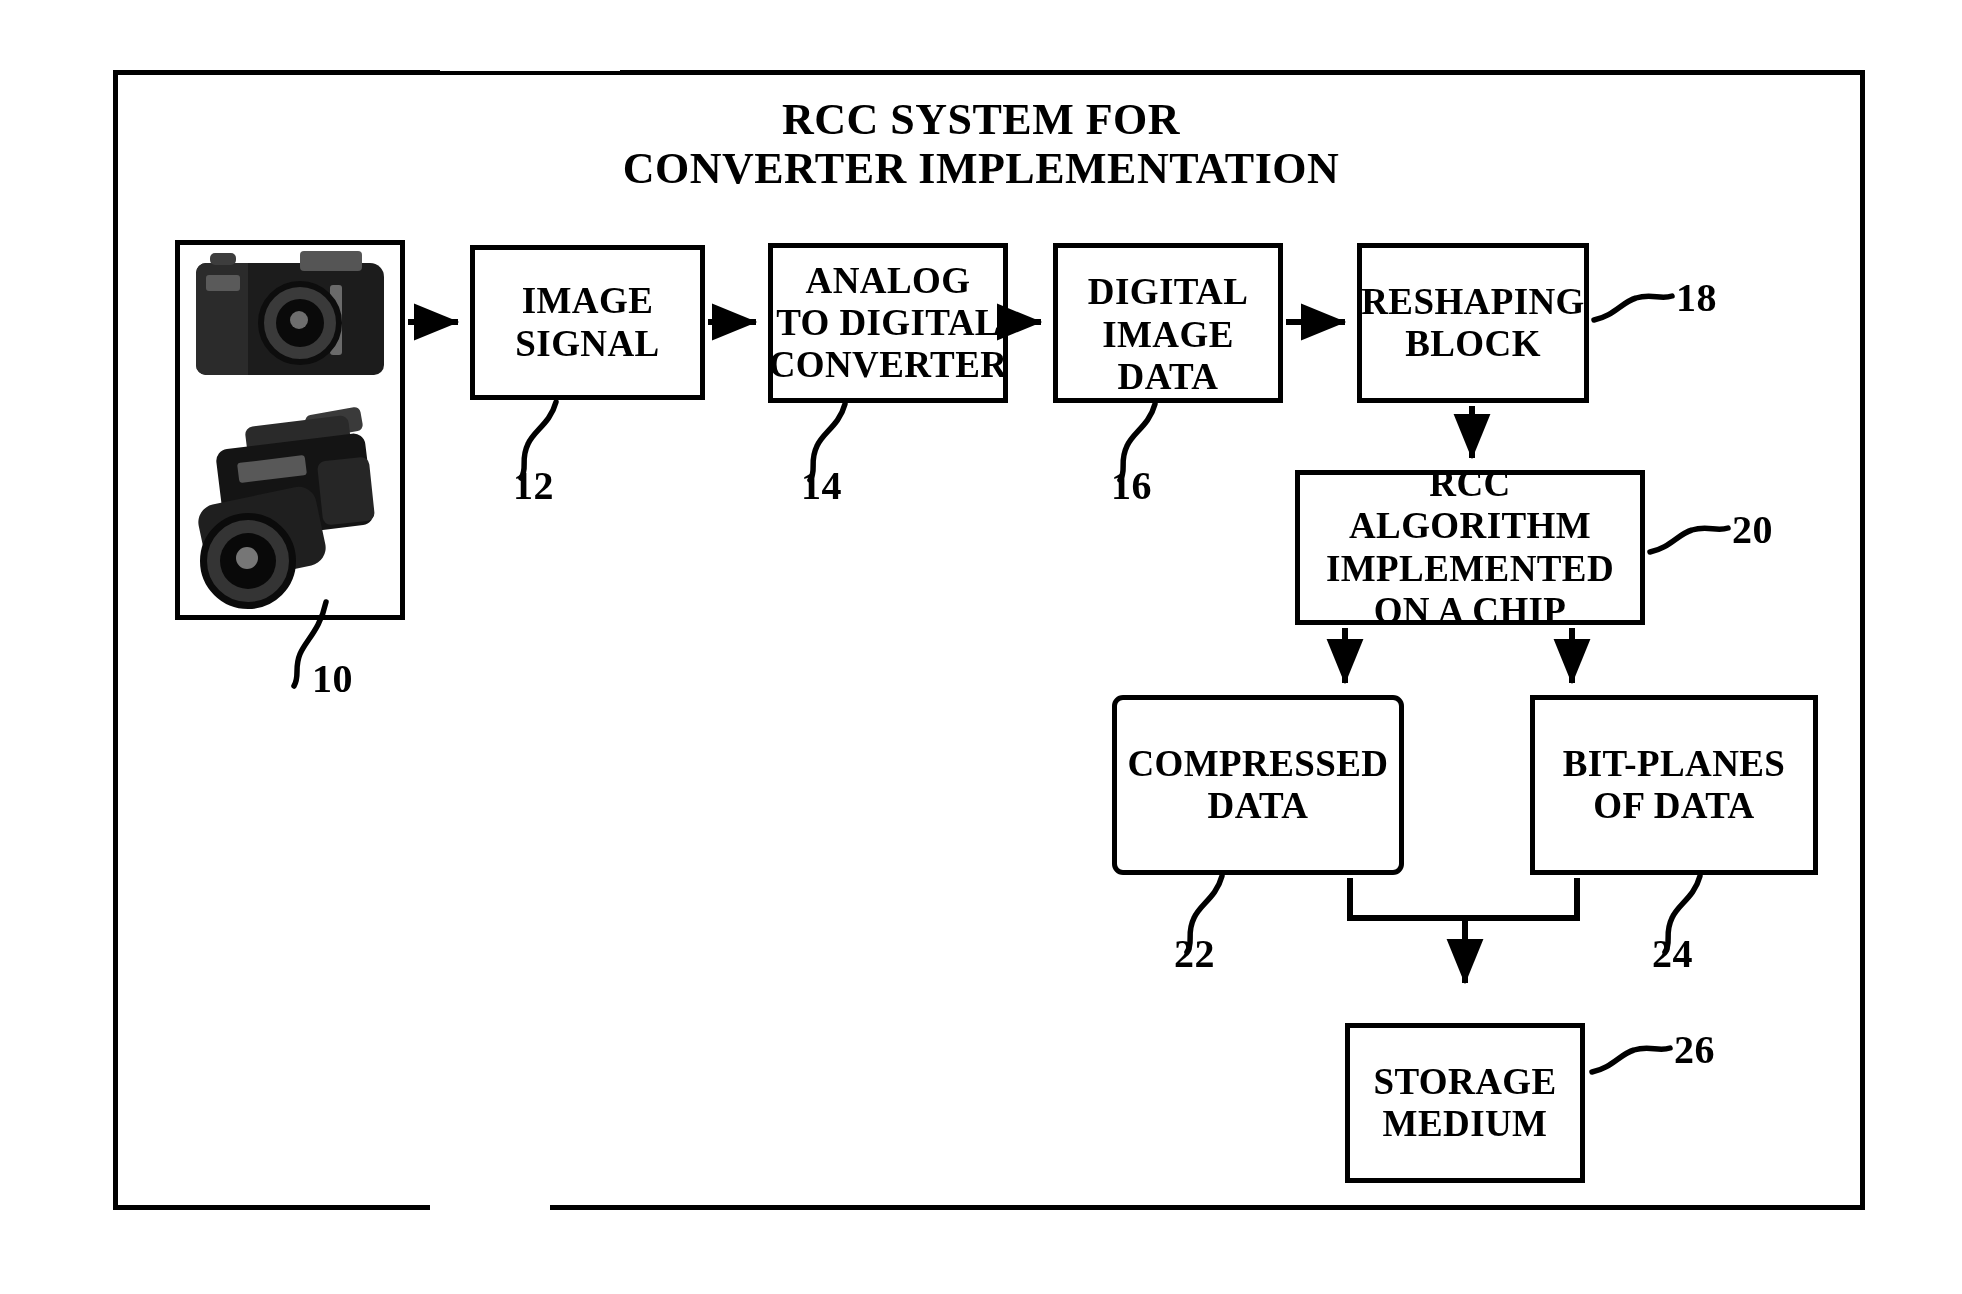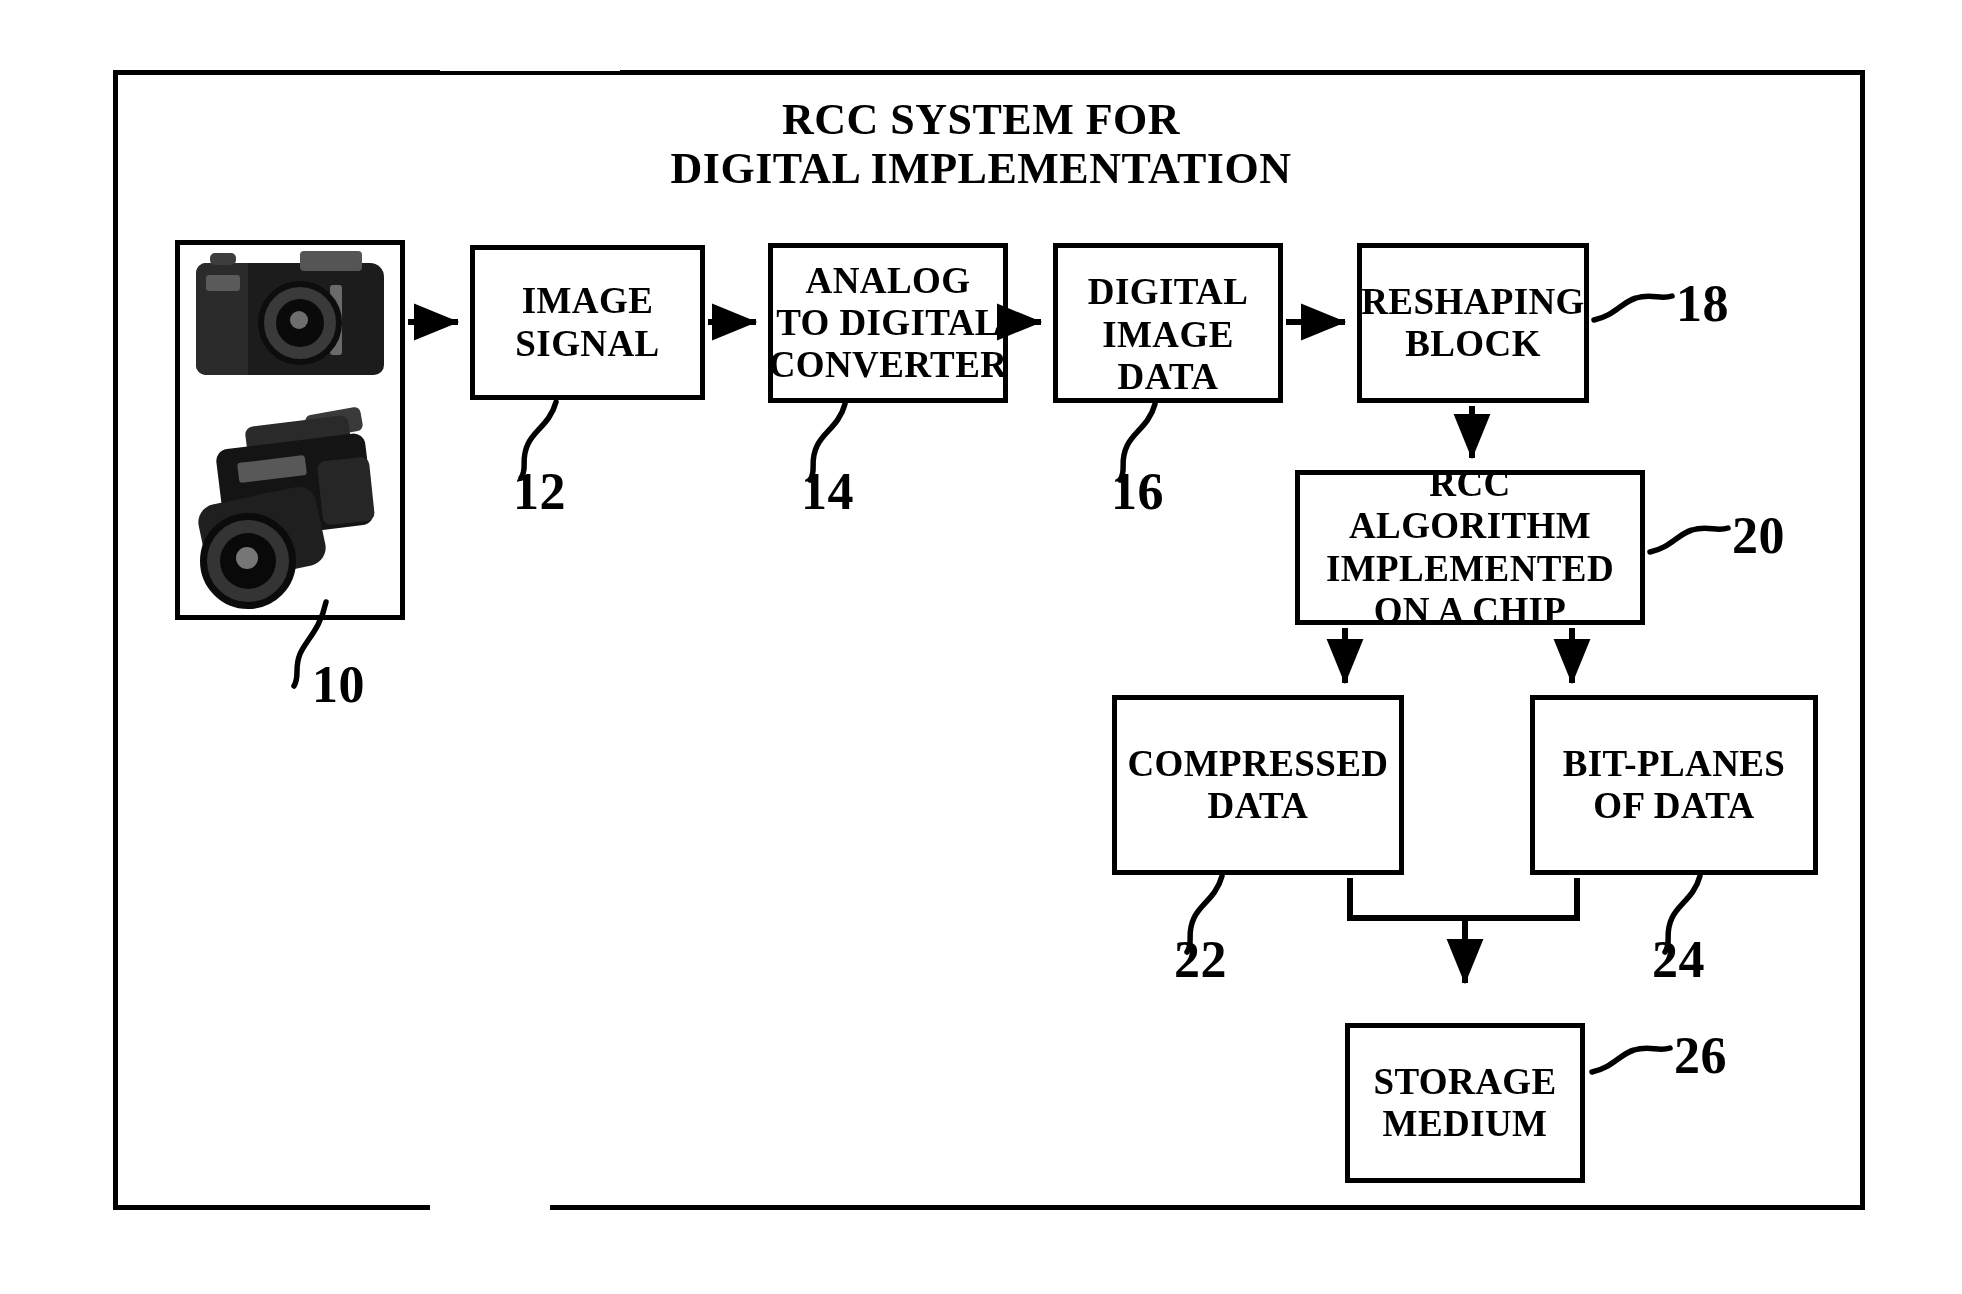--- a/index.html
+++ b/index.html
@@ -194,40 +194,40 @@
   #wires {
     position: absolute;
     left: 0; top: 0;
     width: 1962px; height: 1294px;
     pointer-events: none;
   }
 
   
   .refnum {
     position: absolute;
-    font-size: 52px;
+    font-size: 40px;
     font-weight: 700;
     font-family: "Liberation Serif", "DejaVu Serif", serif;
     letter-spacing: 0.5px;
     color: #000;
     white-space: nowrap;
   }
 </style>
 </head>
 <body>
 
 <div id="page">
 
   <div id="figure-frame"></div>
   <div id="frame-nick-top"></div>
   <div id="frame-nick-bottom"></div>
 
   <div id="title">
     <span class="tline">RCC SYSTEM FOR</span>
-    <span class="tline">DIGITAL IMPLEMENTATION</span>
+    <span class="tline">CONVERTER IMPLEMENTATION</span>
   </div>
 
   <div id="camera-box">
     <div class="cam-art cam1-body"></div>
     <div class="cam-art cam1-grip"></div>
     <div class="cam-art cam1-flash"></div>
     <div class="cam-art cam1-btn"></div>
     <div class="cam-art cam1-vf"></div>
     <div class="cam-art cam1-strip"></div>
     <div class="cam-art cam1-lens-out"></div>
@@ -266,21 +266,21 @@
     <span class="txt">RCC ALGORITHM
 IMPLEMENTED
 ON A CHIP</span>
   </div>
 
   <div class="box" id="box-reshaping" style="left:1357px; top:243px; width:232px; height:160px;">
     <span class="txt">RESHAPING
 BLOCK</span>
   </div>
 
-  <div class="box" id="box-compressed" style="left:1112px; top:695px; width:292px; height:180px;">
+  <div class="box" id="box-compressed" style="left:1112px; top:695px; width:292px; height:180px;border-radius:11px;">
     <span class="txt">COMPRESSED
 DATA</span>
   </div>
 
   <div class="box" id="box-bitplanes" style="left:1530px; top:695px; width:288px; height:180px;">
     <span class="txt">BIT-PLANES
 OF DATA</span>
   </div>
 
   <div class="box" id="box-storage" style="left:1345px; top:995px; width:240px; height:160px;margin-top:28px;">

